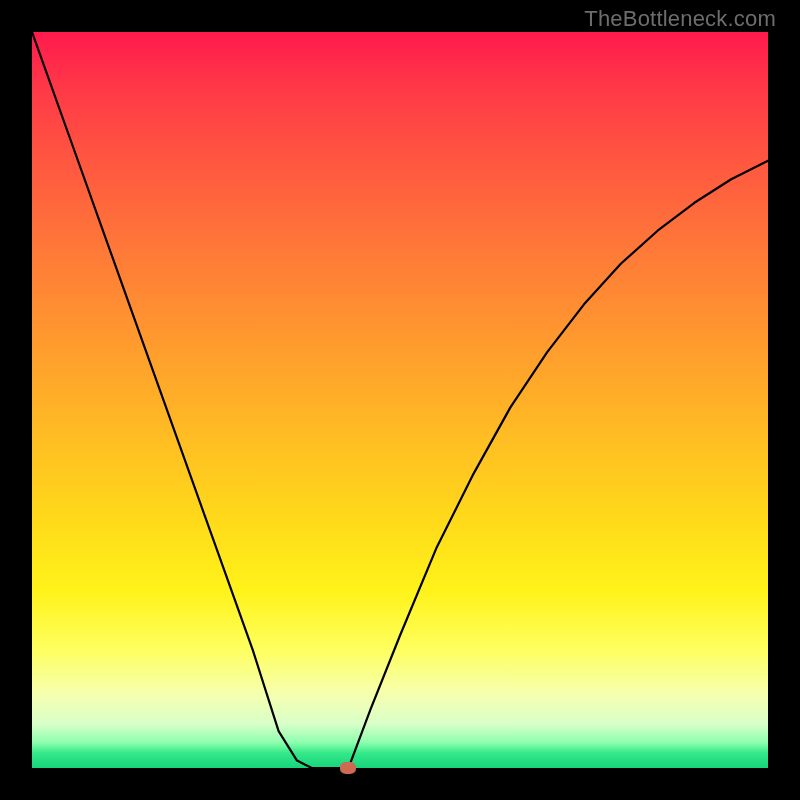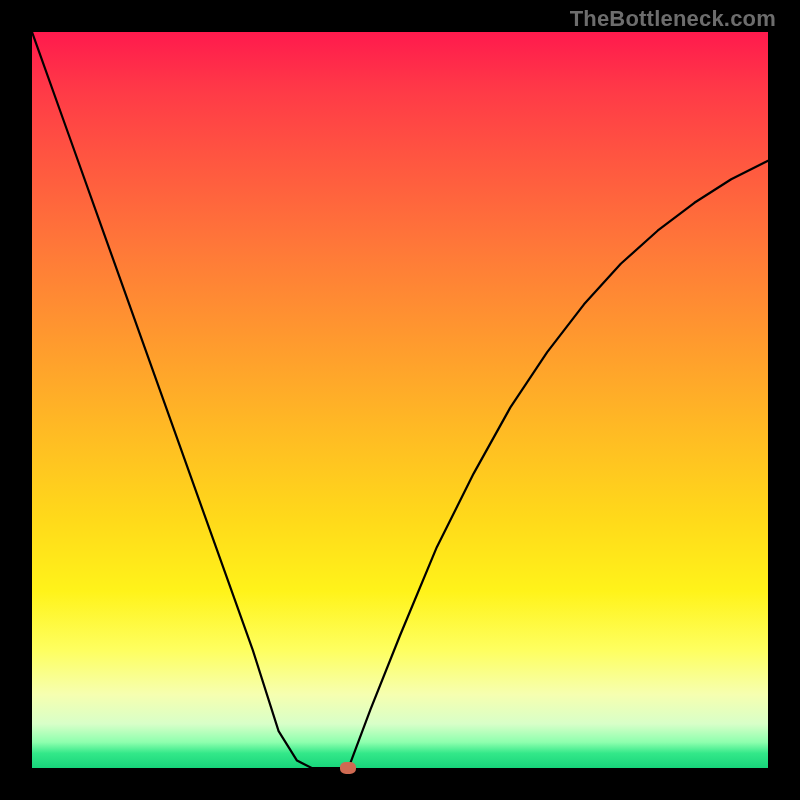--- a/index.html
+++ b/index.html
@@ -42,21 +42,21 @@
       #33e889 98%,
       #17d47a 100%
     );
   }
   .watermark {
     position: absolute;
     top: 6px;
     right: 24px;
     color: #6d6d6d;
     font-size: 22px;
-    font-weight: 700;
+    font-weight: 400;
     letter-spacing: 0.2px;
     margin-left: 36px;
   }
   svg.curve {
     position: absolute;
     left: 0;
     top: 0;
     width: 736px;
     height: 736px;
   }

